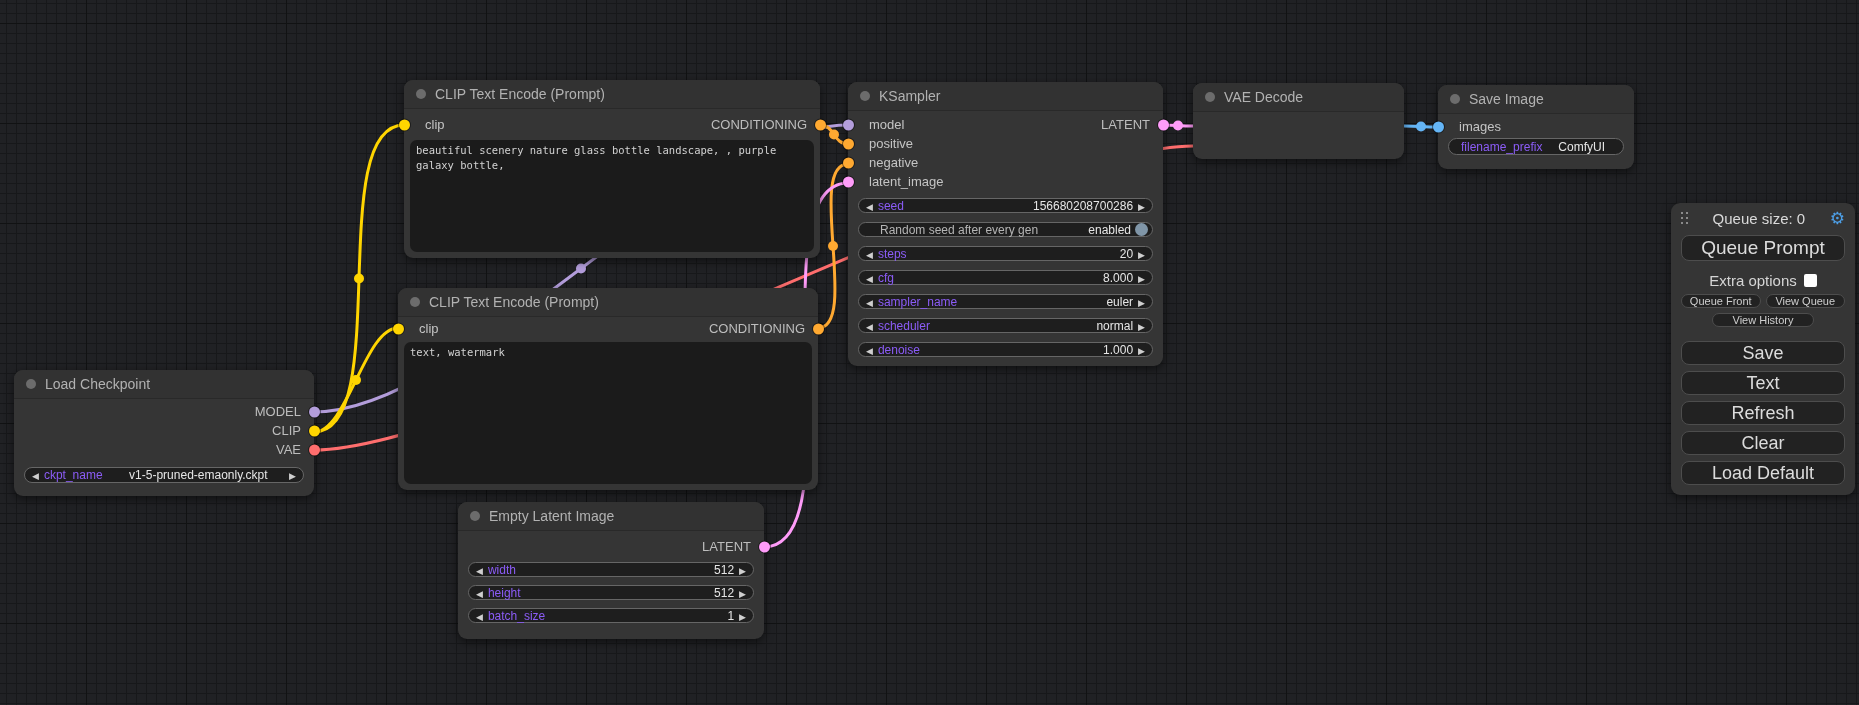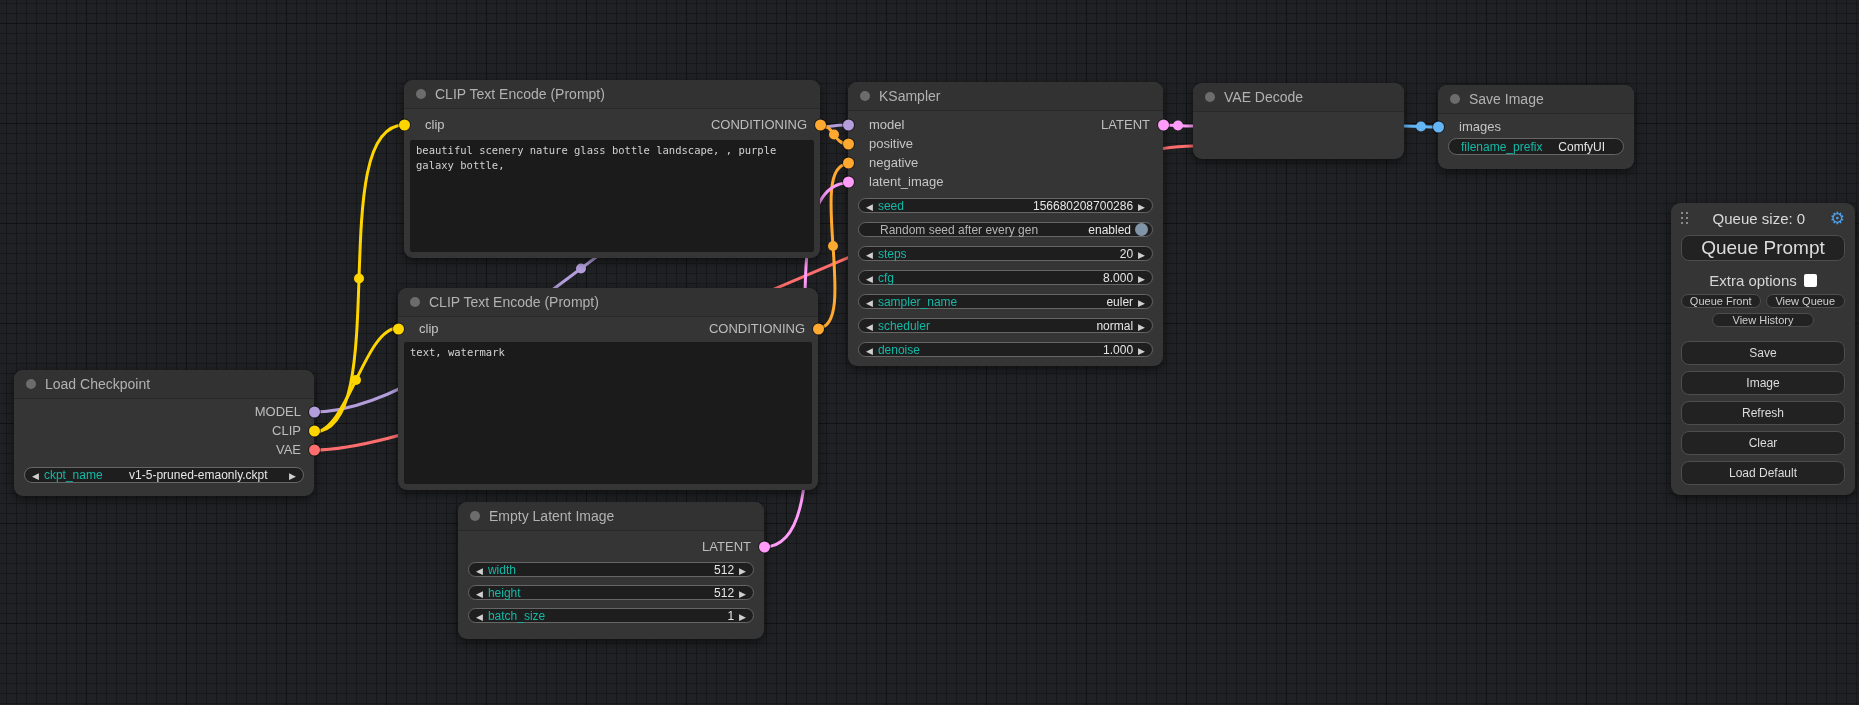--- a/index.html
+++ b/index.html
@@ -27,30 +27,30 @@
   }
   .title-dot{width:10px;height:10px;border-radius:50%;background:#6c6c6c;margin-right:9px;flex:none;}
   .row{position:relative;height:19px;display:flex;align-items:center;padding:0 13px;color:#c4c4c4;}
   .row .grow{flex:1;}
   .out-label{color:#bdbdbd;}
   .slot-dot{position:absolute;top:50%;transform:translateY(-50%);width:11px;height:11px;border-radius:50%;box-shadow:0 0 0 1px rgba(0,0,0,.45);}
   .slot-dot.in{left:-5px;}
   .slot-dot.out{right:-6px;}
   .in-label{margin-left:8px;}
   .textarea{
-    background:#1b1b1b;border-radius:2px;margin:0 6px;padding:3px 6px;
+    background:#1b1b1b;border-radius:7px;margin:0 6px;padding:3px 6px;
     font-family:"DejaVu Sans Mono",monospace;font-size:10.5px;line-height:1.45;
     color:#d2d2d2;white-space:pre-wrap;word-break:break-word;overflow:hidden;
   }
   .pill{
     height:15px;border-radius:9px;background:#1e1e1e;border:1px solid #666;
     margin:0 10px;display:flex;align-items:center;padding:0 7px;font-size:12px;
     box-sizing:border-box;
   }
-  .pill .w-name{color:#14b8a6;margin:0 5px;white-space:nowrap;}
+  .pill .w-name{color:#8b5cf6;margin:0 5px;white-space:nowrap;}
   .pill .w-value{color:#e6e6e6;white-space:nowrap;}
   .pill .center{flex:1;text-align:center;}
   .pill .right{margin-left:auto;margin-right:5px;}
   .arrow-l::before{content:"\25C0";font-size:9px;color:#cfcfcf;}
   .arrow-r::before{content:"\25B6";font-size:9px;color:#cfcfcf;margin-left:auto;}
   .pill .arrow-r::before{margin-left:0;}
   .toggle-dot{width:13px;height:13px;border-radius:50%;margin-left:4px;margin-right:-3px;flex:none;}
   
   #queue-panel{
     position:absolute;z-index:3;left:1671px;top:203px;width:184px;height:292px;
@@ -63,21 +63,21 @@
   .drag-handle::before{
     content:"";position:absolute;left:0;top:0;width:2px;height:2px;background:#8a8a8a;
     box-shadow:5px 0 #8a8a8a,0 5px #8a8a8a,5px 5px #8a8a8a,0 10px #8a8a8a,5px 10px #8a8a8a;
   }
   .q-size{flex:1;text-align:center;font-size:15px;color:#dadada;}
   .gear{font-size:17px;line-height:1;flex:none;}
   .btn{
     background:#222;border:1px solid #4d4d4d;border-radius:8px;color:#dcdcdc;
     display:flex;align-items:center;justify-content:center;box-sizing:border-box;
   }
-  .btn-big{height:24px;font-size:12px;flex:none;}
+  .btn-big{height:24px;font-size:18px;flex:none;}
   #queue-prompt-btn{height:27px;font-size:19px;margin-bottom:10px;}
   .extra-row{display:flex;align-items:center;justify-content:center;gap:7px;height:18px;margin-bottom:5px;}
   .extra-label{font-size:15px;color:#d5d5d5;}
   .checkbox{width:13px;height:13px;background:#fff;border-radius:2px;}
   .small-row{display:flex;gap:5px;margin-bottom:5px;}
   .btn-small{height:14px;font-size:11px;border-radius:8px;color:#cfcfcf;flex:1;}
   .hist-row{display:flex;justify-content:center;margin-bottom:14px;}
   .btn-hist{height:14px;font-size:11px;border-radius:8px;color:#cfcfcf;width:102px;}
   .stack{display:flex;flex-direction:column;gap:6px;}
 </style>
@@ -304,19 +304,19 @@
     </div>
     <div class="small-row">
       <div class="btn btn-small">Queue Front</div>
       <div class="btn btn-small">View Queue</div>
     </div>
     <div class="hist-row">
       <div class="btn btn-hist">View History</div>
     </div>
     <div class="stack">
       <div class="btn btn-big">Save</div>
-      <div class="btn btn-big">Image</div>
+      <div class="btn btn-big">Text</div>
       <div class="btn btn-big">Refresh</div>
       <div class="btn btn-big">Clear</div>
       <div class="btn btn-big">Load Default</div>
     </div>
   </div>
 </div>
 
 </body></html>

